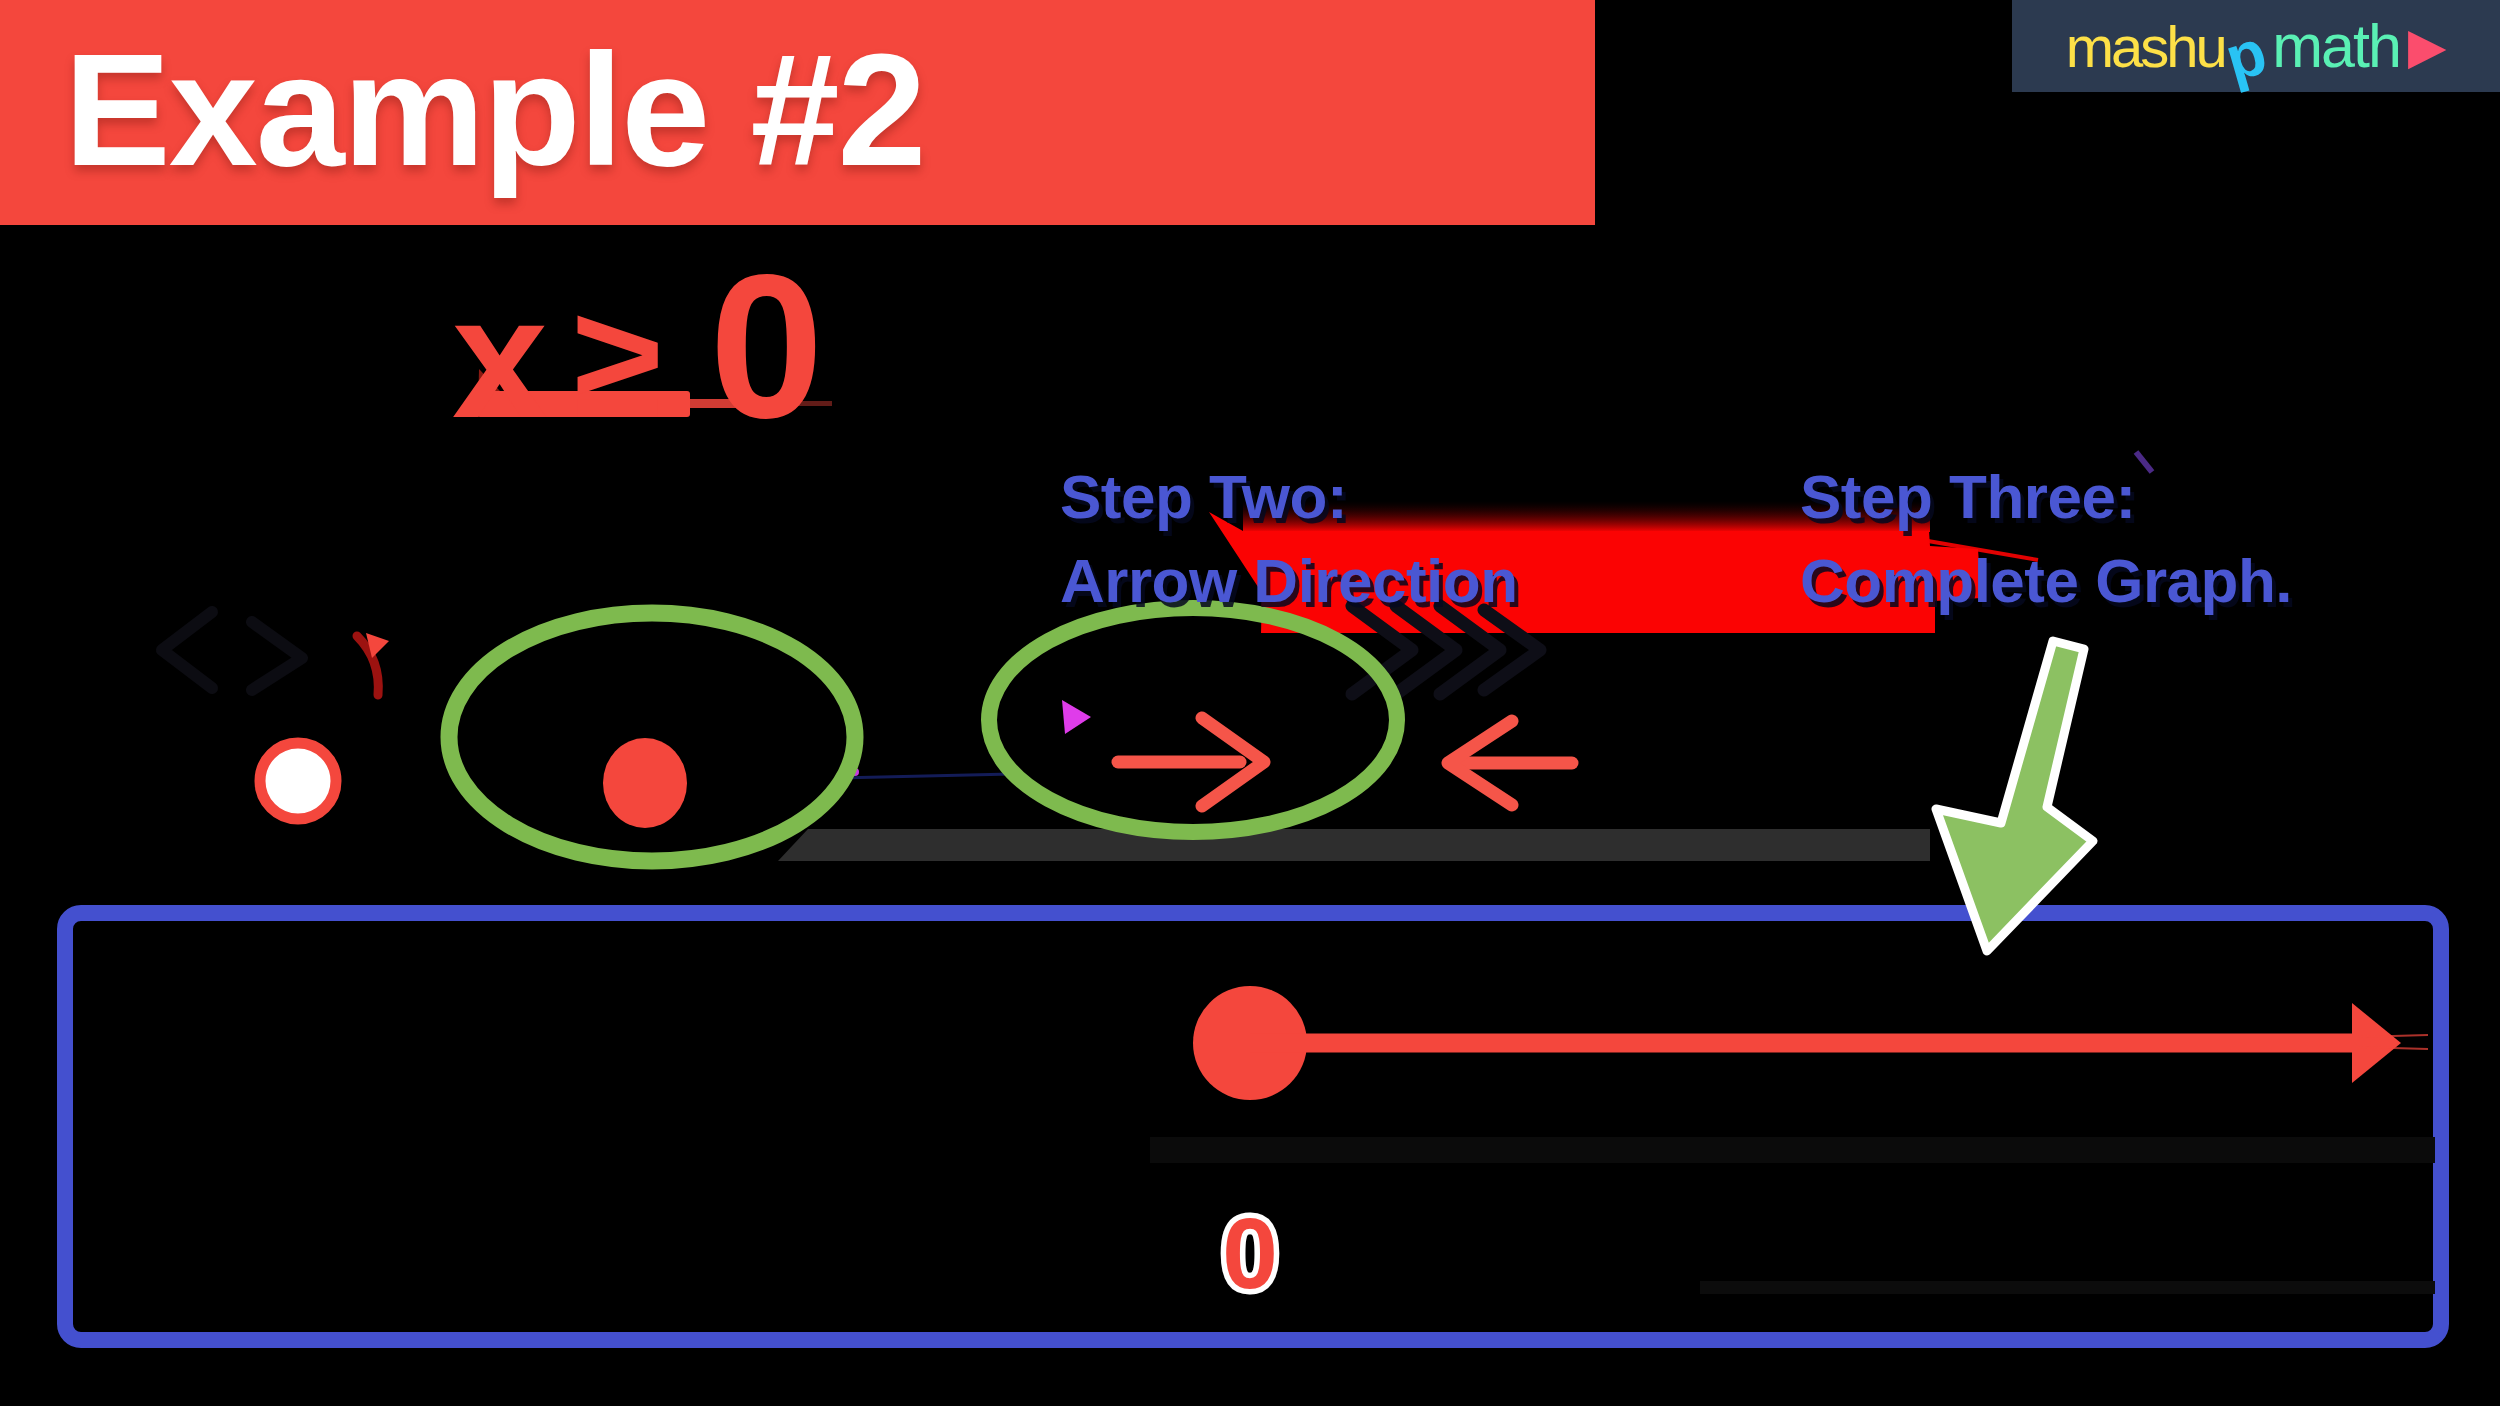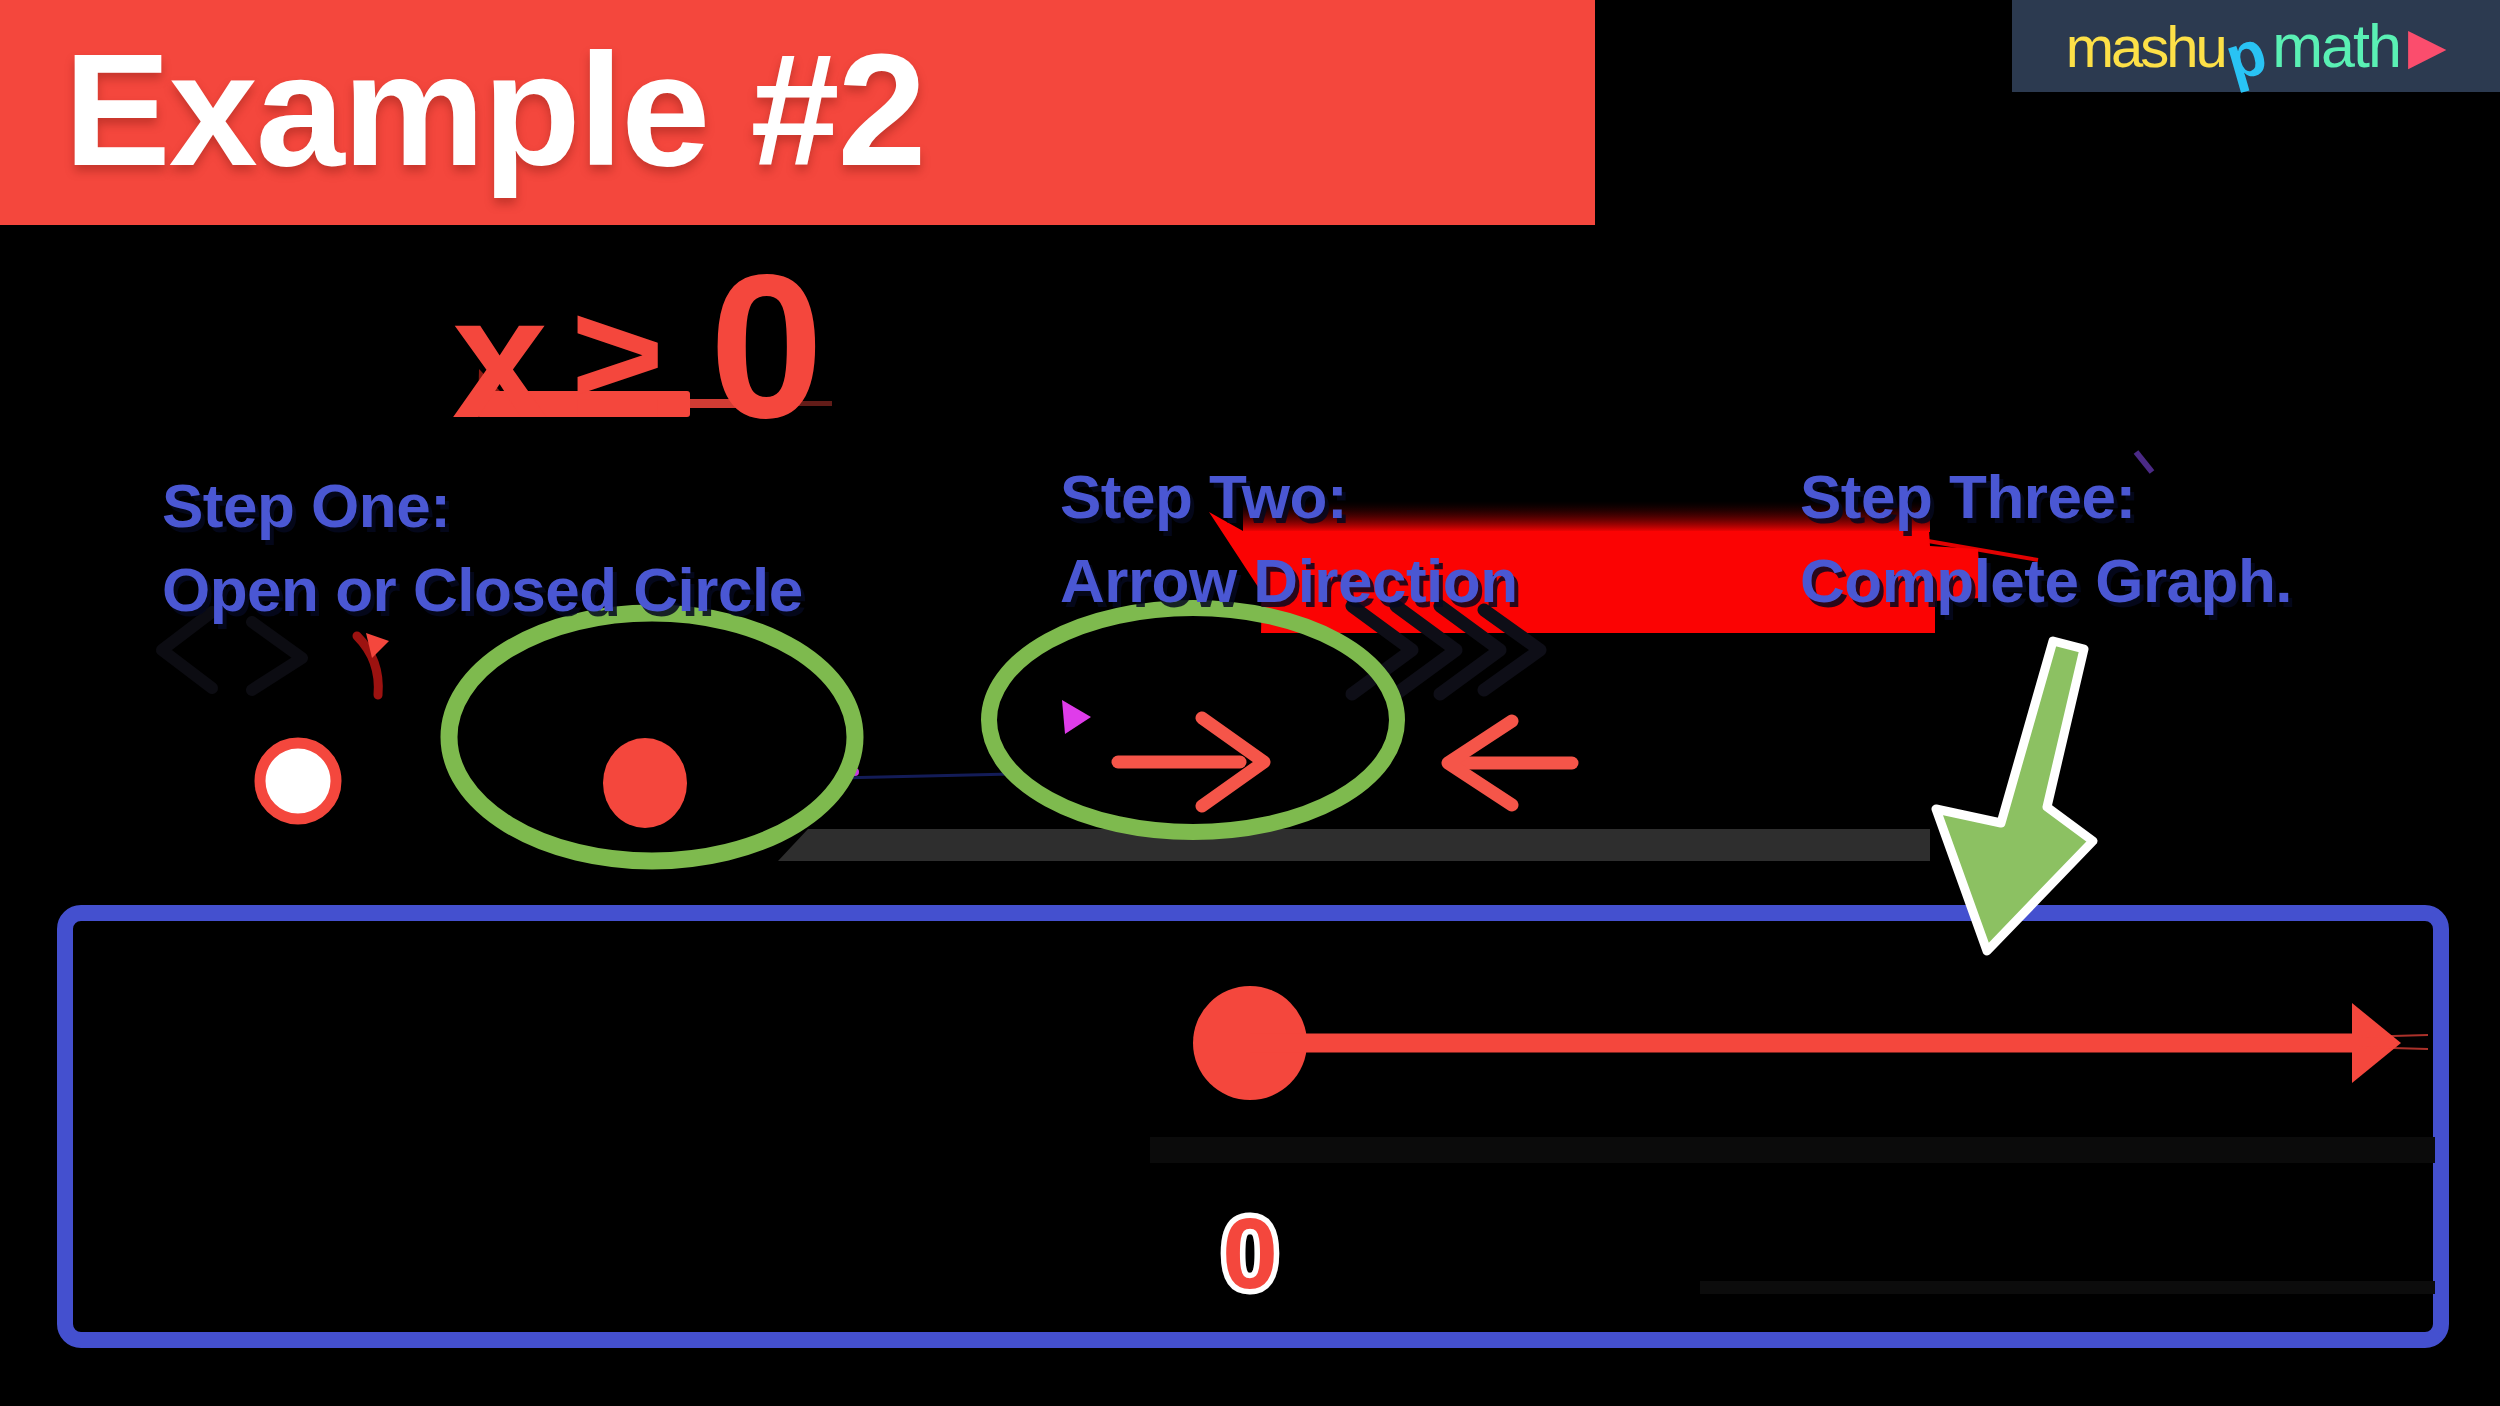--- a/index.html
+++ b/index.html
@@ -57,24 +57,20 @@
       <span class="logo-light">math</span>
       <span class="logo-play">▶</span>
   </div>
 
   <div class="ineq">
     <span class="var">x</span>
     <span class="op">≥</span>
     <span class="val">0</span>
   </div>
 
-  <div class="step step1">
-    <div>Step One:</div>
-    <div>Open or Closed Circle</div>
-  </div>
   <div class="step step2">
     <div>Step Two:</div>
     <div>Arrow Direction</div>
   </div>
   <div class="step step3">
     <div>Step Three:</div>
     <div>Complete Graph.</div>
   </div>
 
   <div class="frame"></div>

